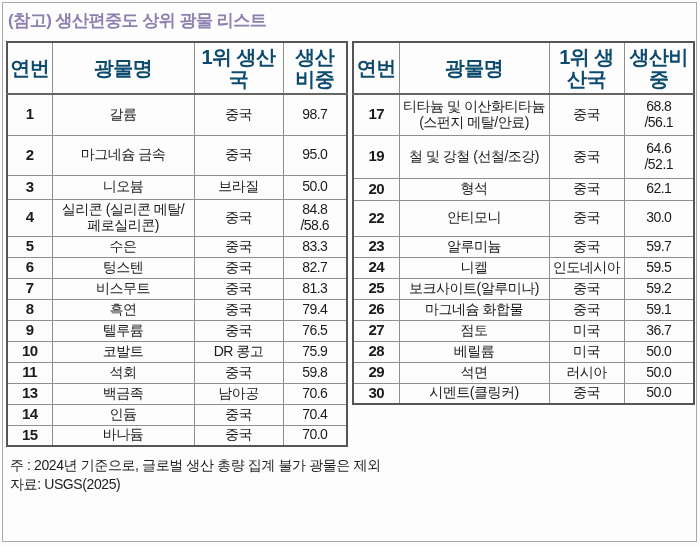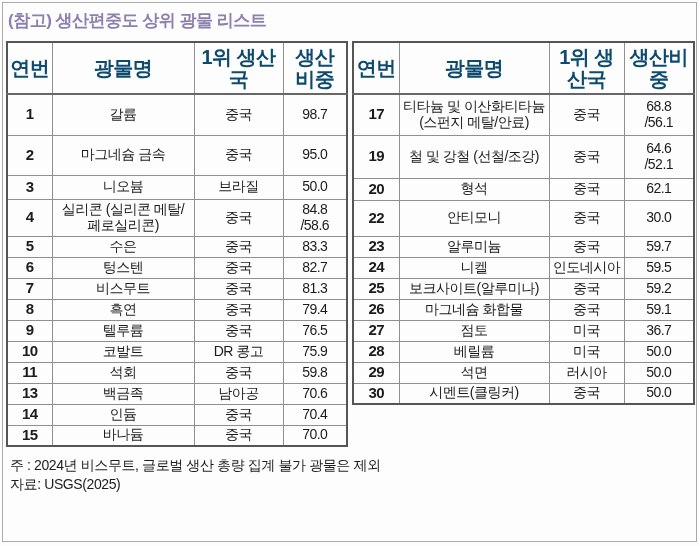--- a/index.html
+++ b/index.html
@@ -240,16 +240,16 @@
             <td class="c-no">30</td>
             <td class="c-name">시멘트(클링커)</td>
             <td class="c-country">중국</td>
             <td class="c-share">50.0</td>
           </tr>
         </tbody>
     </table>
   </div>
 
   <div class="notes">
-    <div>주 : 2024년 비스무트, 글로벌 생산 총량 집계 불가 광물은 제외</div>
+    <div>주 : 2024년 기준으로, 글로벌 생산 총량 집계 불가 광물은 제외</div>
     <div>자료: USGS(2025)</div>
   </div>
 </div>
 
 </body></html>

